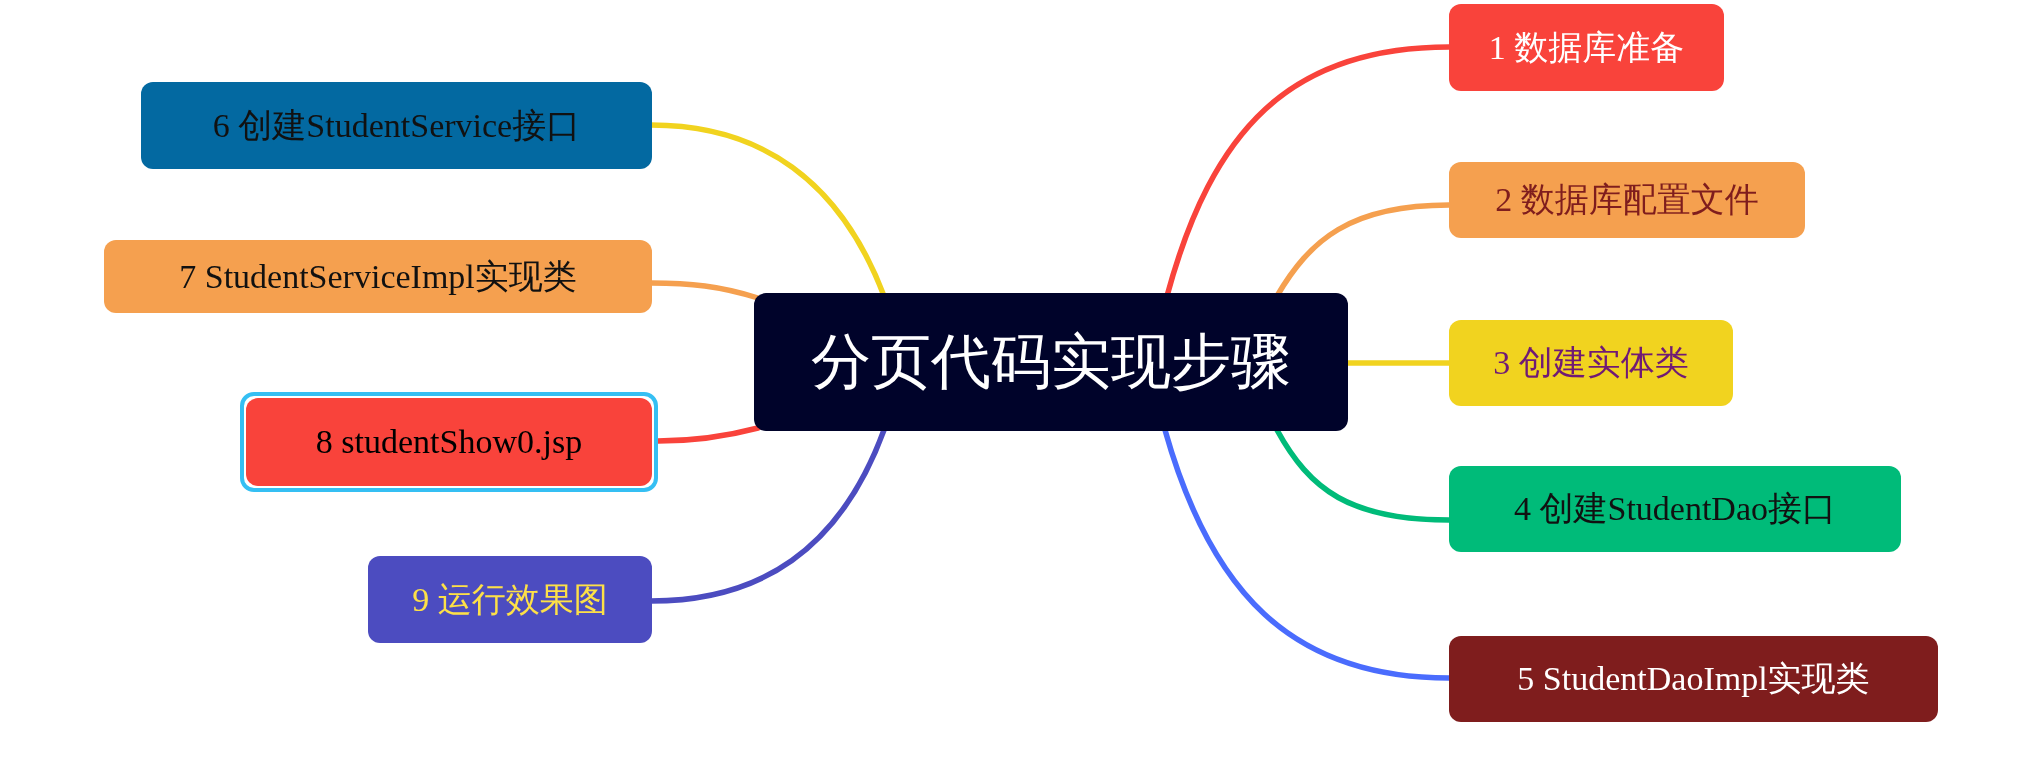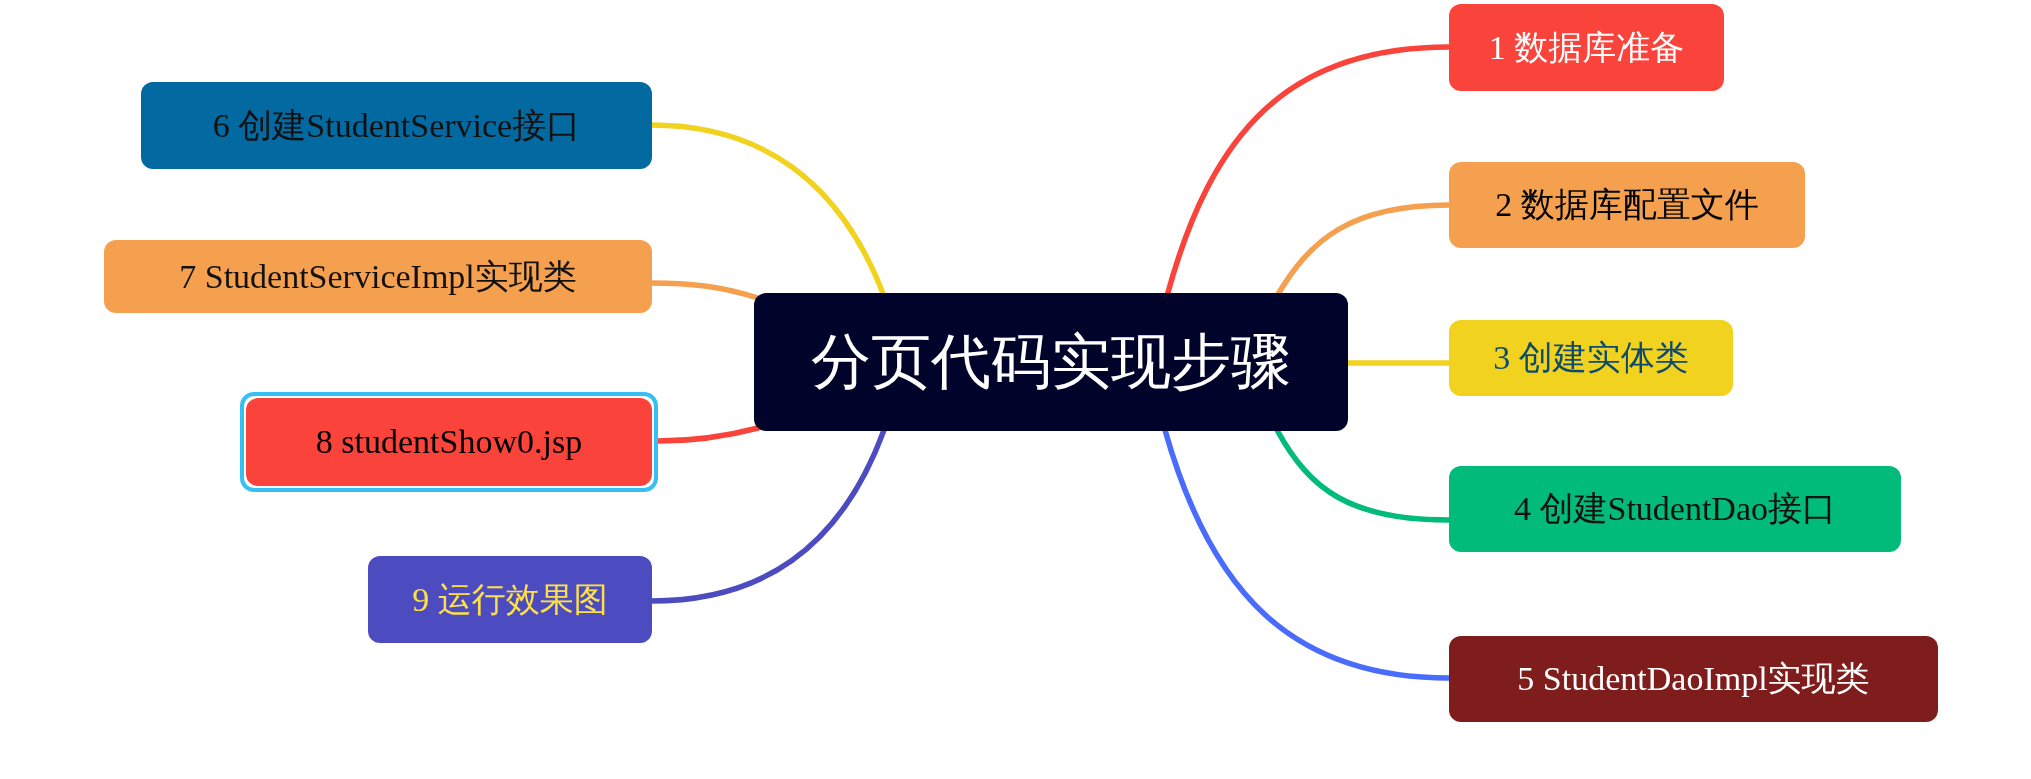--- a/index.html
+++ b/index.html
@@ -41,25 +41,25 @@
   </svg>
 
   <div class="node central" style="left:754px; top:293px; width:594px; height:138px; background:#00032a;">
     <span class="label">分页代码实现步骤</span>
   </div>
 
   <div class="node" style="left:1449px; top:4px; width:275px; height:87px; background:#f9433b; color:#ffffff;">
     <span class="label">1 数据库准备</span>
   </div>
 
-  <div class="node" style="left:1449px; top:162px; width:356px; height:86px; background:#f5a04f; color:#000000;">
+  <div class="node" style="left:1449px; top:162px; width:356px; height:76px; background:#f5a04f; color:#7f1d1d;">
     <span class="label">2 数据库配置文件</span>
   </div>
 
-  <div class="node" style="left:1449px; top:320px; width:284px; height:76px; background:#f1d31f; color:#0c4a6e;">
+  <div class="node" style="left:1449px; top:320px; width:284px; height:86px; background:#f1d31f; color:#701a75;">
     <span class="label">3 创建实体类</span>
   </div>
 
   <div class="node" style="left:1449px; top:466px; width:452px; height:86px; background:#00bb79; color:#111111;">
     <span class="label">4 创建StudentDao接口</span>
   </div>
 
   <div class="node" style="left:1449px; top:636px; width:489px; height:86px; background:#7f1d1d; color:#ffffff;">
     <span class="label">5 StudentDaoImpl实现类</span>
   </div>

